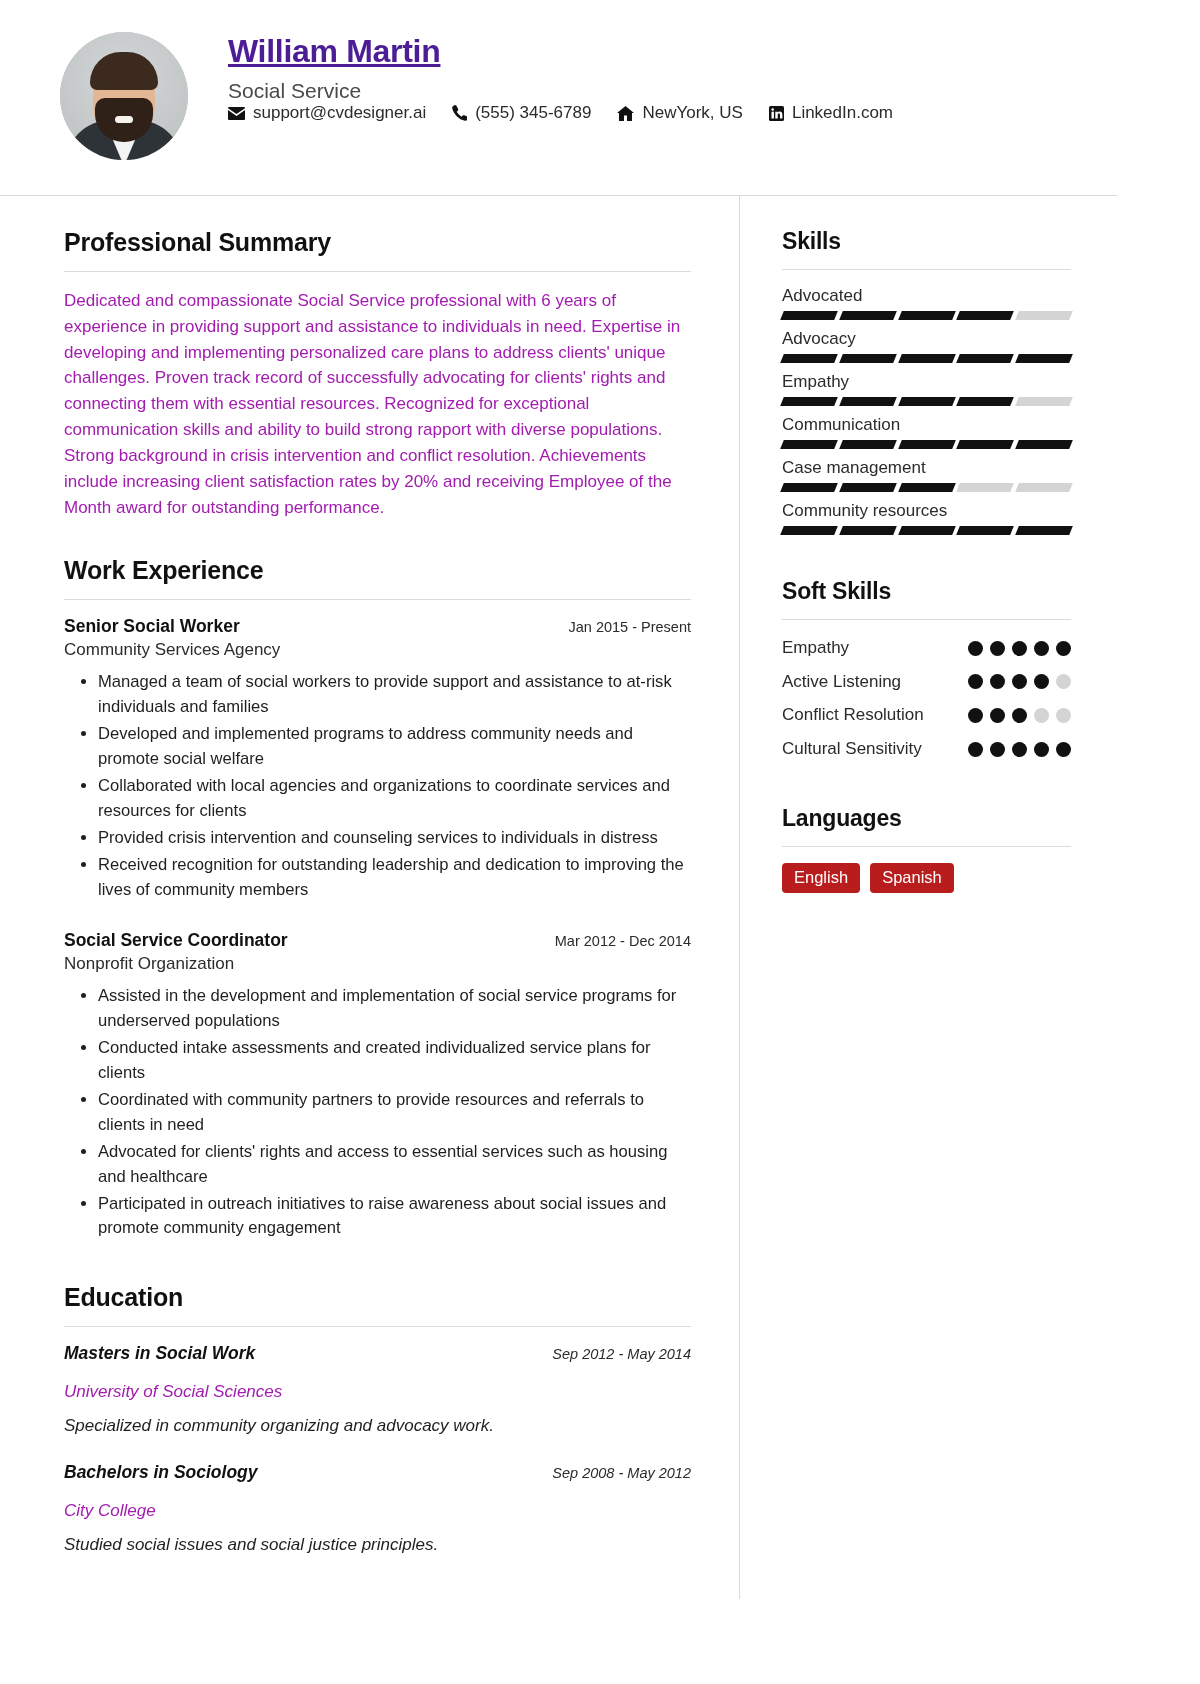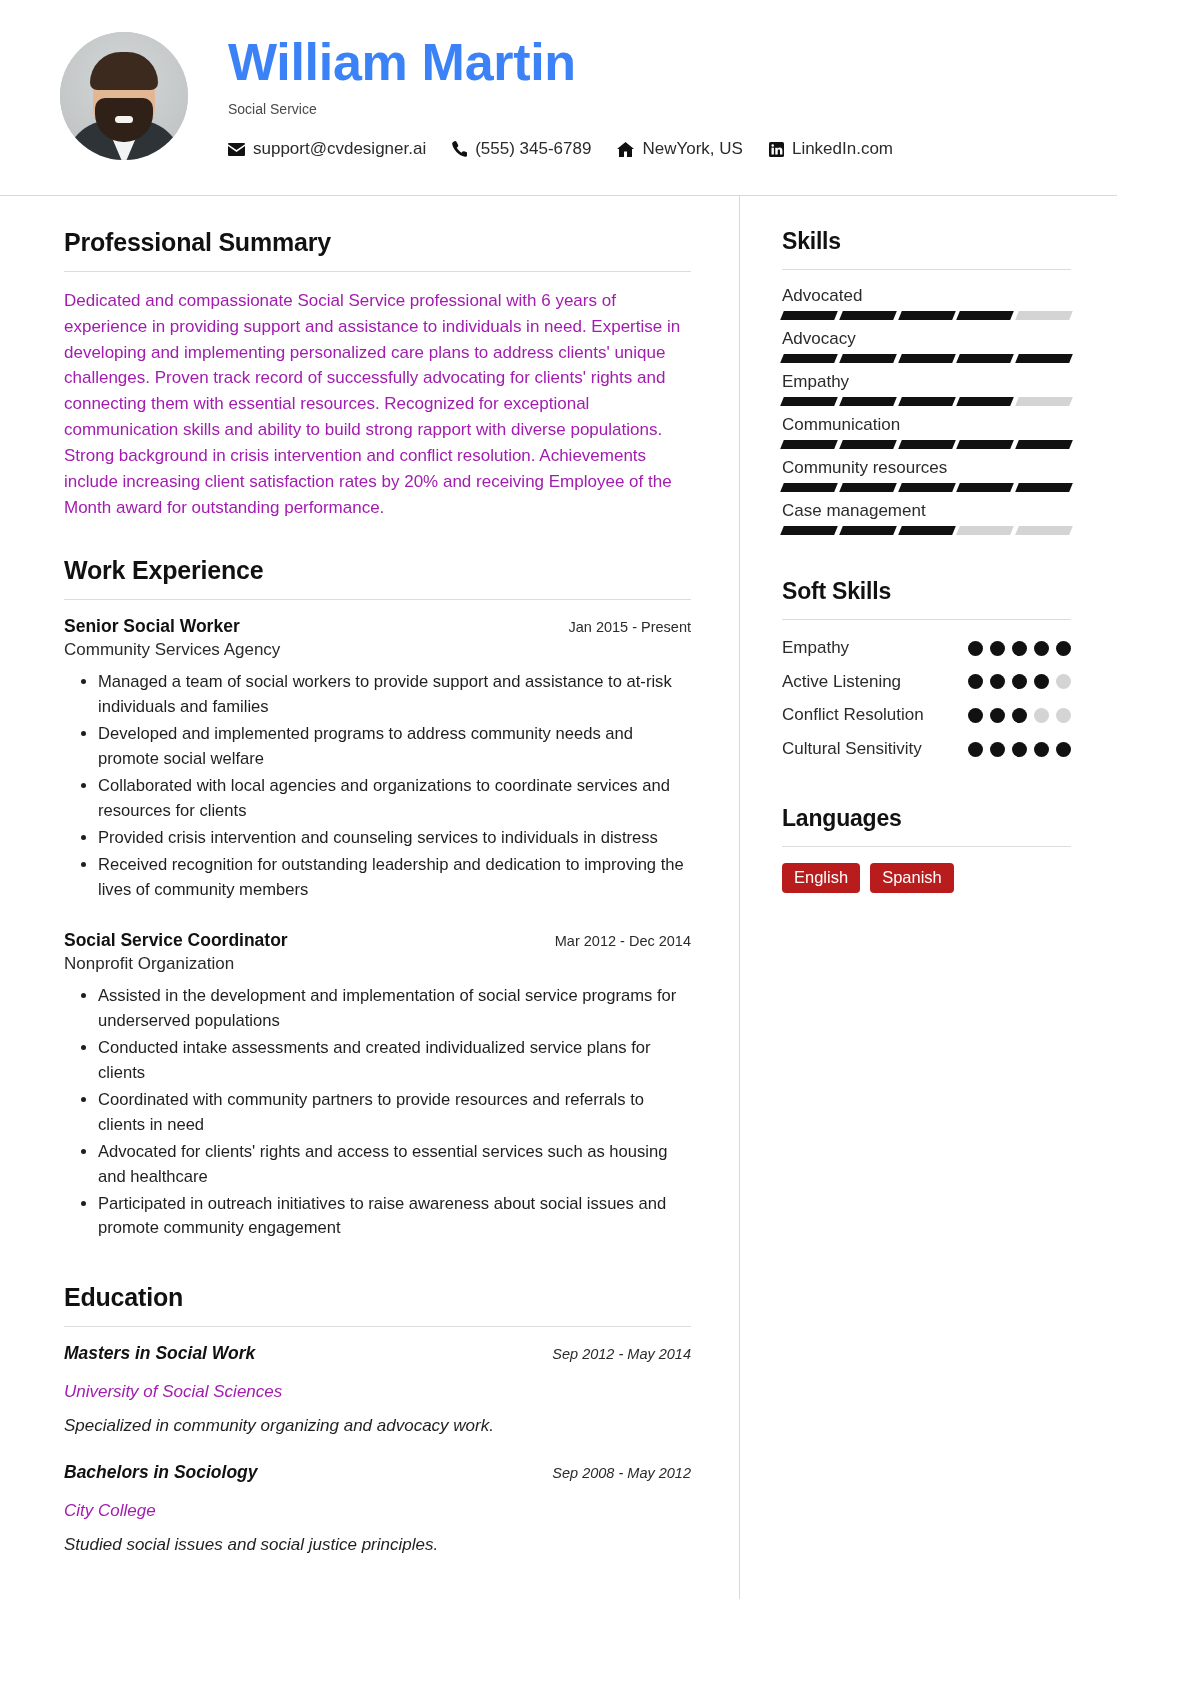--- a/index.html
+++ b/index.html
@@ -72,39 +72,39 @@
     position: absolute; top: 84px; left: 50%; transform: translateX(-50%);
     width: 18px; height: 7px; background: #f6f3ef; border-radius: 4px;
   }
   .av-eye { position: absolute; top: 52px; width: 8px; height: 5px; background: #3a2b21; border-radius: 3px; }
   .av-eye.l { left: 38px; }
   .av-eye.r { right: 38px; }
 
   .header-text { margin-left: 40px; padding-top: 12px; flex: 1; }
 
   .name {
-    font-size: 52px;
+    font-size: 32px;
     font-weight: bold;
     letter-spacing: -0.3px;
-    color: #3b82f6;
+    color: #4c1d95;
     line-height: 1.1;
+    text-decoration: underline;
   }
 
   .job-title {
-    font-size: 14px;
+    font-size: 21px;
     color: #4a4a4a;
     margin-top: 10px;
     font-weight: normal;
   }
 
   .contacts {
     display: flex;
     align-items: center;
     gap: 26px;
-    margin-top: 22px;
     flex-wrap: wrap;
   }
 
   .contact {
     display: flex;
     align-items: center;
     gap: 8px;
     font-size: 17px;
     color: #2b2b2b;
   }
@@ -445,37 +445,37 @@
               <div class="skill-label">Communication</div>
               <div class="bar">
                 <span class="seg on"></span>
                 <span class="seg on"></span>
                 <span class="seg on"></span>
                 <span class="seg on"></span>
                 <span class="seg on"></span>
               </div>
             </div>
             <div class="skill-row">
+              <div class="skill-label">Case management</div>
+              <div class="bar">
+                <span class="seg on"></span>
+                <span class="seg on"></span>
+                <span class="seg on"></span>
+                <span class="seg"></span>
+                <span class="seg"></span>
+              </div>
+            </div>
+            <div class="skill-row">
               <div class="skill-label">Community resources</div>
               <div class="bar">
                 <span class="seg on"></span>
                 <span class="seg on"></span>
                 <span class="seg on"></span>
                 <span class="seg on"></span>
                 <span class="seg on"></span>
-              </div>
-            </div>
-            <div class="skill-row">
-              <div class="skill-label">Case management</div>
-              <div class="bar">
-                <span class="seg on"></span>
-                <span class="seg on"></span>
-                <span class="seg on"></span>
-                <span class="seg"></span>
-                <span class="seg"></span>
               </div>
             </div>
           </div>
       </div>
 
       <div class="side-gap"></div>
 
       <div>
         <div class="sec-title side">Soft Skills</div>
         <div class="sec-rule"></div>

